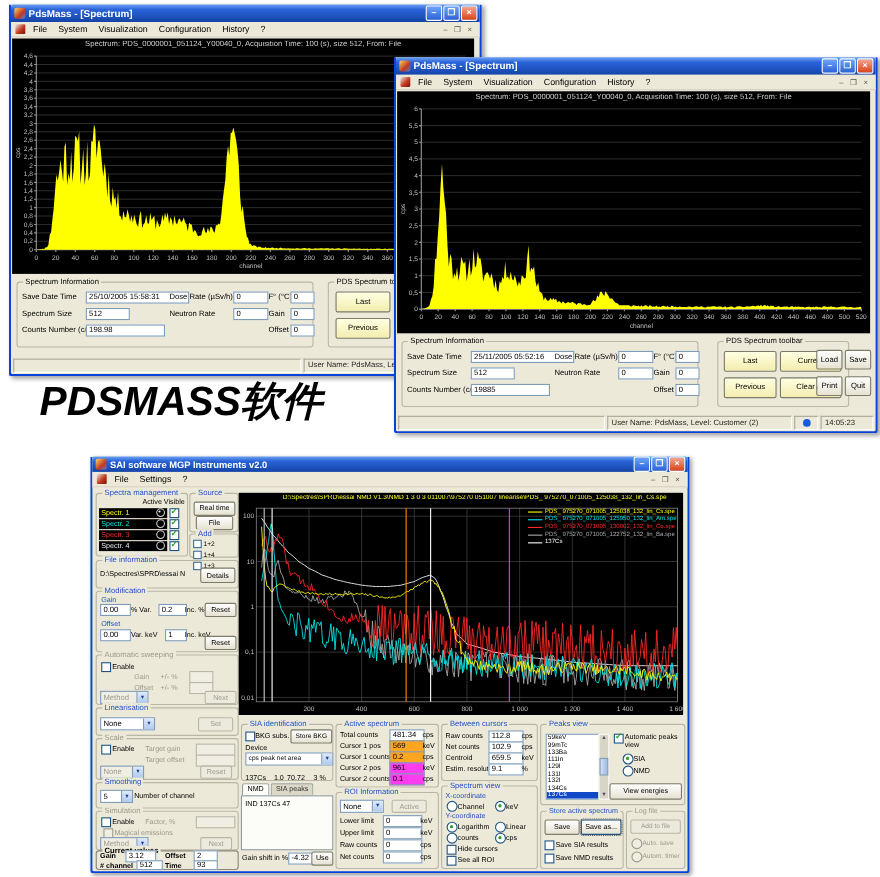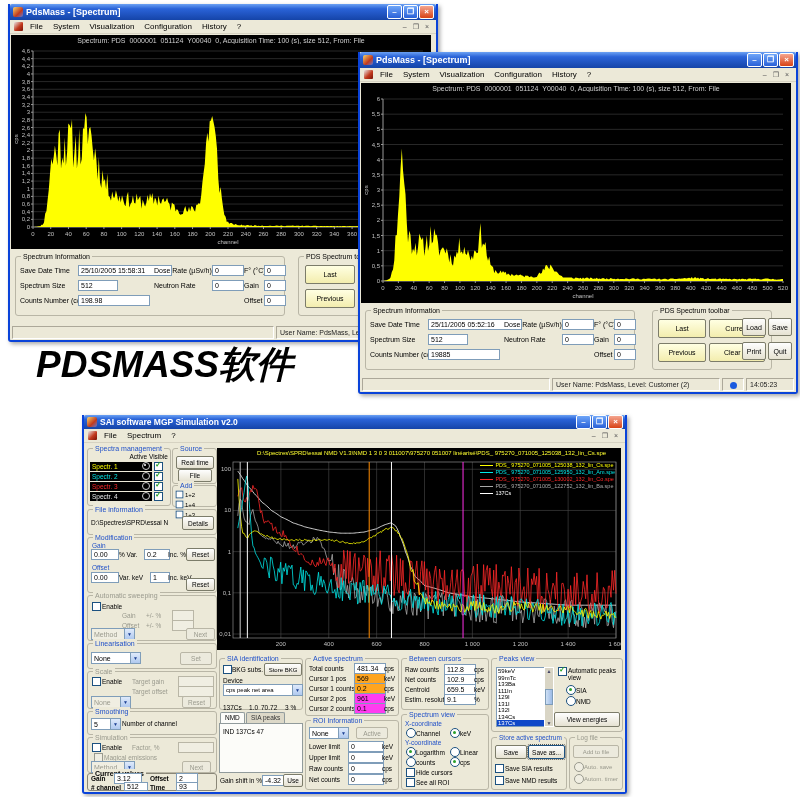--- a/index.html
+++ b/index.html
@@ -424,30 +424,30 @@
     <span class="scell" style="width:14px;text-align:center"><span style="display:inline-block;width:7px;height:7px;border-radius:50%;background:#1a5adf;vertical-align:middle"></span></span>
     <span class="scell" style="width:40px">14:05:23</span>
   </div>
 </div>
 
 <div class="pdslabel">PDSMASS软件</div>
 
 <div class="win" id="w3" style="left:82px;top:415px;width:541px;height:377px;z-index:1">
   <div class="tb" style="height:14px;font-size:8.5px">
     <span class="ticon"></span>
-    <span>SAI software MGP Simulation v2.0</span>
+    <span>SAI software MGP Instruments v2.0</span>
     <span class="tbtns">
         <span class="wbtn">–</span>
         <span class="wbtn">❐</span>
         <span class="wbtn close">×</span>
       </span>
   </div>
   <div class="menubar">
     <span class="mico"></span>
-    <span style="display:contents"><span class="mi">File</span><span class="mi">Spectrum</span><span class="mi">?</span></span>
+    <span style="display:contents"><span class="mi">File</span><span class="mi">Settings</span><span class="mi">?</span></span>
     <span class="mright">– ❐ ×</span>
   </div>
 
   <div class="gb blue" style="left:3px;top:33px;width:82px;height:56px">
     <span class="cap">Spectra management</span>
     <span class="lb tiny" style="right:2px;top:3px;left:auto">Active Visible</span>
     <div id="spectraRows" style="position:absolute;left:2px;top:12px;right:2px">
         <div class="specrow">
           <span class="pill" style="color: rgb(255, 255, 0);">Spectr. 1<span class="rdot on"></span></span>
           <span class="cbx on"></span>

